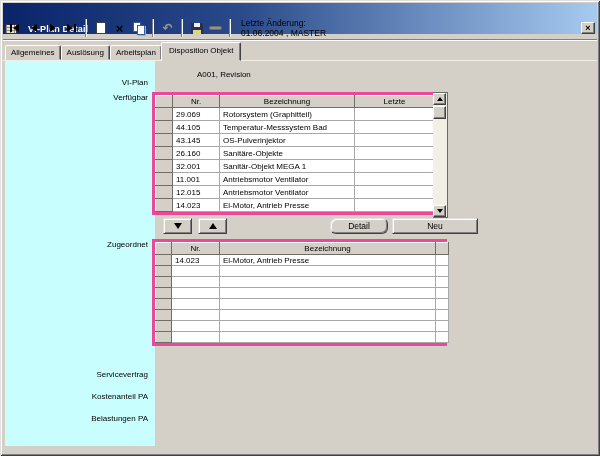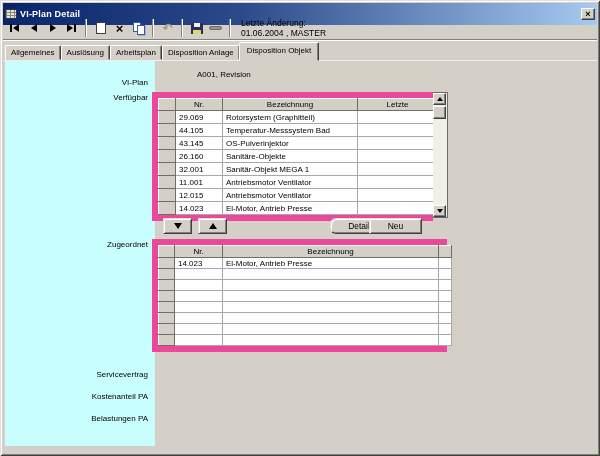--- a/index.html
+++ b/index.html
@@ -7,23 +7,23 @@
 
   .window {
     position: relative; width: 600px; height: 456px; background: #d4d0c8;
     box-shadow: inset 1px 1px 0 #dfdfdf, inset -1px -1px 0 #404040,
                 inset 2px 2px 0 #ffffff, inset -2px -2px 0 #808080;
     overflow: hidden; font-size: 8px; color: #000;
   }
 
   
   .titlebar {
-    position: absolute; left: 3px; top: 3px; right: 3px; height: 22px;
+    position: absolute; left: 3px; top: 3px; right: 3px; height: 31px;
     background: linear-gradient(90deg, #0a246a 0%, #2a4a8a 40%, #a6caf0 100%);
-    display: flex; align-items: center; padding: 0 2px; gap: 3px;
+    display: flex; align-items: flex-end; padding: 0 2px; gap: 11px;
   }
   .app-icon {
     width: 12px; height: 10px; background-color: #e8e4d4; border: 1px solid #30304a;
     background-image: linear-gradient(#8a887c 1px, transparent 1px),
                       linear-gradient(90deg, #8a887c 1px, transparent 1px);
     background-size: 4px 3px; background-position: 0 2px;
     flex: 0 0 auto;
   }
   .title-text { flex: 1; color: #fff; font-weight: bold; font-size: 9px; letter-spacing: 0.2px; white-space: nowrap; overflow: hidden; }
   .close-btn {
@@ -71,21 +71,21 @@
     margin: 12px -1px -1px -1px;
   }
 
   
   .content { position: absolute; left: 3px; top: 60px; right: 3px; bottom: 3px; background: #d4d0c8; box-shadow: inset 0 1px 0 #f0eee8; }
   .cyan-panel { position: absolute; left: 2px; top: 1px; width: 150px; height: calc(100% - 8px); background: #c9feff; }
   .side-label { position: absolute; left: 0; width: 145px; text-align: right; font-size: 8px; color: #000; white-space: nowrap; }
   .plain-value { position: absolute; font-size: 8px; white-space: nowrap; margin-left: 37px; }
 
   
-  .grid { position: absolute; background: #3b82f6; border: 6px solid #ec4899; }
+  .grid { position: absolute; background: #3b82f6; border: 3px solid #ec4899; }
   .grid-table { border-collapse: collapse; table-layout: fixed; width: 100%; }
   .grid-table th {
     background: #d4d0c8; font-weight: normal; font-size: 8px; height: 12px; padding: 0 2px;
     border: 1px solid; border-color: #ffffff #6f6d64 #6f6d64 #ffffff; text-align: center;
     overflow: hidden; white-space: nowrap;
   }
   .grid-table td {
     background: #fff; border: 1px solid #a8a8a8; font-size: 8px; padding: 0 3px;
     overflow: hidden; white-space: nowrap; text-align: left;
   }
@@ -171,21 +171,20 @@
     <div class="lastchange">
       <div>Letzte Änderung:</div>
       <div>01.06.2004 , MASTER</div>
     </div>
   </div>
 
   <div class="tabstrip" id="tabstrip">
       <div class="tab">Allgemeines</div>
       <div class="tab">Auslösung</div>
       <div class="tab">Arbeitsplan</div>
-      <div class="tab">Disposition Anlage</div>
       <div class="tab active">Disposition Objekt</div>
     </div>
 
   <div class="content">
     <div class="cyan-panel"></div>
 
     <div class="side-label" style="top:18px;">VI-Plan</div>
     <div class="plain-value" style="left:157px; top:10px;">A001, Revision</div>
 
     <div class="side-label" style="top:33px;">Verfügbar</div>
@@ -271,21 +270,21 @@
 
     <div class="btn3d" style="left:160px; top:158px; width:29px;">
       <span class="tri-down-l"></span>
     </div>
     <div class="btn3d" style="left:195px; top:158px; width:29px;">
       <span class="tri-up-l"></span>
     </div>
     <div class="btn3d" style="left:327px; top:158px; width:58px;border-radius:6px;">
       <span>Detail</span>
     </div>
-    <div class="btn3d" style="left:366px; top:158px; width:53px;">
+    <div class="btn3d" style="left:389px; top:158px; width:86px;">
       <span>Neu</span>
     </div>
 
     <div class="side-label" style="top:180px;">Zugeordnet</div>
 
     <div class="grid zgrid" id="zugeordnet-grid" style="left:149px; top:179px; width:295px;">
         <table class="grid-table">
           <colgroup>
             <col style="width: 16px;">
             <col style="width: 48px;">

